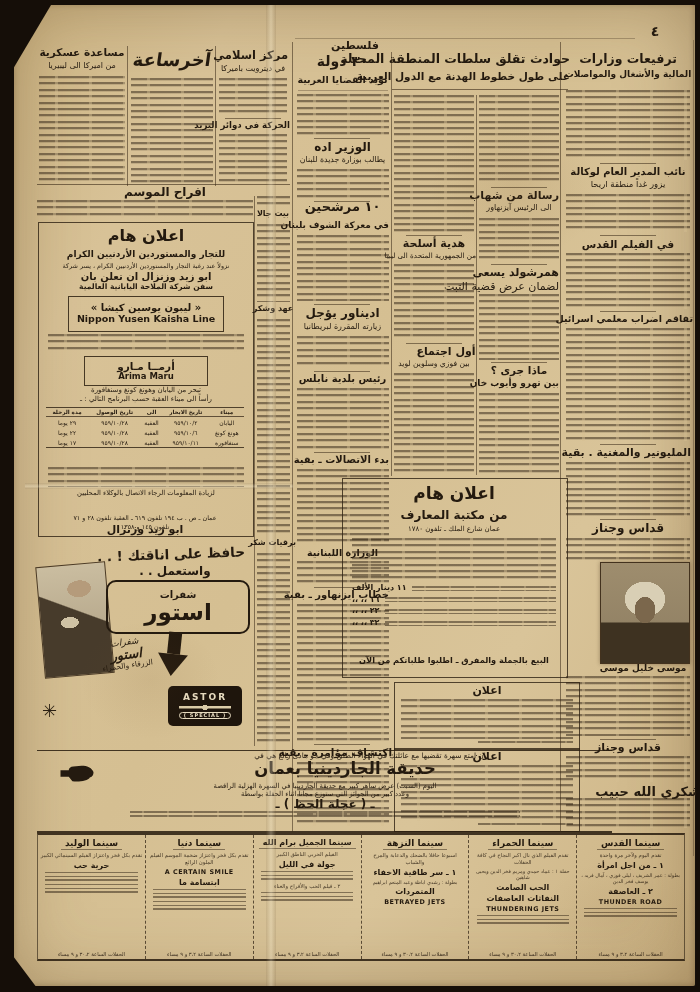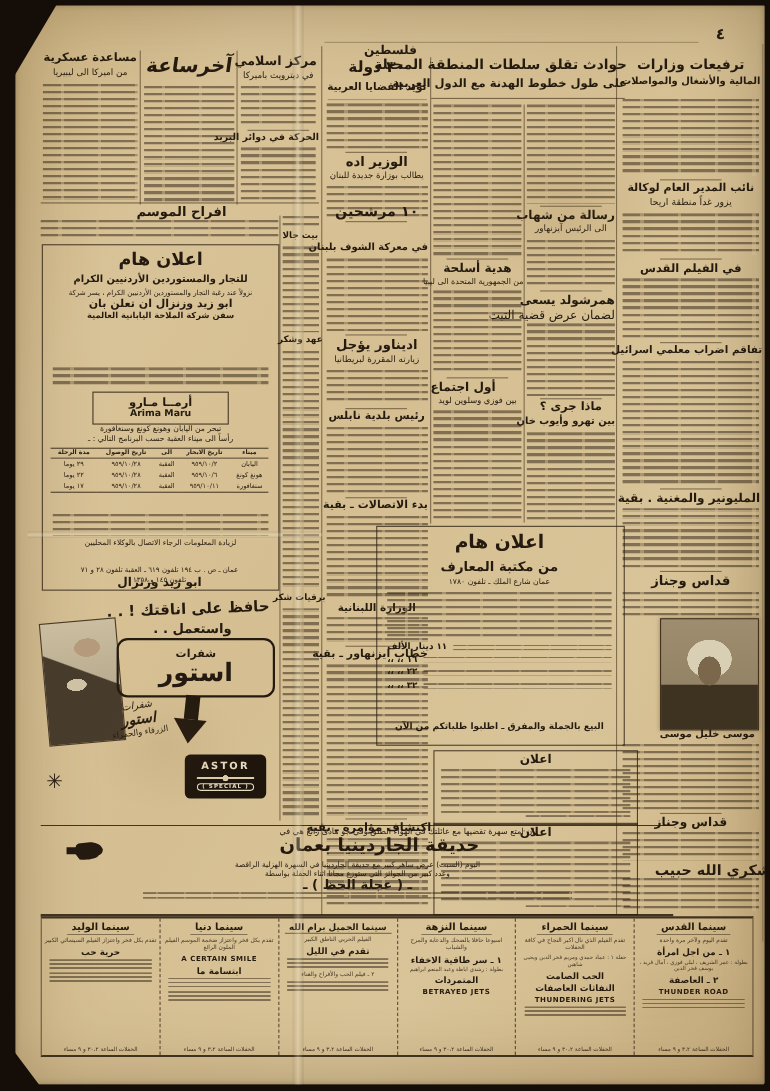--- a/index.html
+++ b/index.html
@@ -133,34 +133,34 @@
     <div class="hd" style="left:479px;top:365px;width:80px;font-size:10.5px;">ماذا جرى ؟</div>
     <div class="hd" style="left:479px;top:379px;width:80px;font-size:9px;">بين تهرو وأيوب خان</div>
     <div class="tx" style="left:479px;top:393px;width:80px;height:82px;"></div>
 
     <div class="tx" style="left:394px;top:95px;width:80px;height:138px;"></div>
     <div class="hrs" style="left:406px;top:235px;"></div>
     <div class="hd" style="left:394px;top:238px;width:80px;font-size:11px;">هدية أسلحة</div>
     <div class="hd sm" style="left:392px;top:252px;width:84px;font-size:7.2px;">من الجمهورية المتحدة الى ليبيا</div>
     <div class="tx" style="left:394px;top:264px;width:80px;height:76px;"></div>
     <div class="hrs" style="left:406px;top:343px;"></div>
-    <div class="hd" style="left:381px;top:346px;width:80px;font-size:11px;">أول اجتماع</div>
+    <div class="hd" style="left:406px;top:346px;width:80px;font-size:11px;">أول اجتماع</div>
     <div class="hd sm" style="left:394px;top:360px;width:80px;font-size:7.6px;">بين فوزي وسلوين لويد</div>
     <div class="tx" style="left:394px;top:373px;width:80px;height:100px;"></div>
 
     <div class="hd" style="left:296px;top:54px;width:93px;font-size:14px;">٣٠ دولة</div>
     <div class="hd" style="left:296px;top:75px;width:93px;font-size:9.5px;">تؤيد القضايا العربية</div>
     <div class="hr" style="left:298px;top:90px;width:90px;opacity:.5;"></div>
     <div class="tx" style="left:297px;top:94px;width:92px;height:42px;"></div>
     <div class="hrs" style="left:314px;top:138px;"></div>
     <div class="hd" style="left:296px;top:141px;width:93px;font-size:12px;">الوزير اده</div>
     <div class="hd sm" style="left:296px;top:156px;width:93px;font-size:7.8px;">يطالب بوزارة جديدة للبنان</div>
     <div class="tx" style="left:297px;top:169px;width:92px;height:30px;"></div>
     <div class="hrs" style="left:314px;top:201px;"></div>
-    <div class="hd" style="left:296px;top:186px;width:93px;font-size:13px;">١٠ مرشحين</div>
+    <div class="hd" style="left:296px;top:200px;width:93px;font-size:13px;">١٠ مرشحين</div>
     <div class="hd" style="left:296px;top:221px;width:93px;font-size:9px;">في معركة الشوف بلبنان</div>
     <div class="tx" style="left:297px;top:235px;width:92px;height:66px;"></div>
     <div class="hrs" style="left:314px;top:304px;"></div>
     <div class="hd" style="left:296px;top:307px;width:93px;font-size:12px;">اديناور يؤجل</div>
     <div class="hd sm" style="left:296px;top:323px;width:93px;font-size:8px;">زيارته المقررة لبريطانيا</div>
     <div class="tx" style="left:297px;top:336px;width:92px;height:32px;"></div>
     <div class="hrs" style="left:314px;top:371px;"></div>
     <div class="hd" style="left:296px;top:374px;width:93px;font-size:10px;">رئيس بلدية نابلس</div>
     <div class="tx" style="left:297px;top:388px;width:92px;height:62px;"></div>
     <div class="hrs" style="left:314px;top:452px;"></div>
@@ -227,20 +227,24 @@
     <div class="hr" style="left:37px;top:184px;width:253px;"></div>
     <div class="hd" style="left:100px;top:186px;width:130px;font-size:12px;">افراح الموسم</div>
     <div class="tx" style="left:37px;top:200px;width:216px;height:18px;"></div>
 
     <div class="bx" style="left:38px;top:222px;width:214px;height:313px;"></div>
     <div class="hd" style="left:60px;top:227px;width:172px;font-size:16px;">اعلان هام</div>
     <div class="hd" style="left:48px;top:250px;width:196px;font-size:9px;">للتجار والمستوردين الأردنيين الكرام</div>
     <div class="hd sm" style="left:48px;top:263px;width:196px;font-size:6.4px;">نزولاً عند رغبة التجار والمستوردين الأردنيين الكرام ، يسر شركة</div>
     <div class="hd" style="left:48px;top:272px;width:196px;font-size:10px;">ابو زيد وزنزال ان تعلن بان</div>
     <div class="hd" style="left:48px;top:283px;width:196px;font-size:7.6px;">سفن شركة الملاحة اليابانية العالمية</div>
+    <div class="innerbox" style="left:68px;top:296px;width:154px;height:34px;">
+      <div class="hd" style="position:static;font-size:10px;">« ليبون يوسين كيشا »</div>
+      <div class="hd ltr" style="position:static;font-size:9.5px;">Nippon Yusen Kaisha Line</div>
+    </div>
     <div class="tx" style="left:48px;top:334px;width:196px;height:18px;"></div>
     <div class="innerbox" style="left:84px;top:356px;width:122px;height:28px;">
       <div class="hd" style="position:static;font-size:10.5px;">أرمــا مـارو</div>
       <div class="hd ltr" style="position:static;font-size:8.5px;">Arima Maru</div>
     </div>
     <div class="hd sm" style="left:48px;top:387px;width:196px;font-size:7px;">تبحر من اليابان وهونغ كونغ وسنغافورة</div>
     <div class="hd sm" style="left:48px;top:396px;width:196px;font-size:7px;">رأساً الى ميناء العقبة حسب البرنامج التالي : ـ</div>
     <div style="left:46px;top:407px;width:198px;">
       <table class="sched">
         <tbody>
@@ -352,21 +356,21 @@
         <div class="cnote">اسبوعا حافلا بالضحك والدعابة والمرح والشباب</div>
         <div class="cfilm">١ ـ سر طاقية الاخفاء</div>
         <div class="ccast">بطولة : رشدي اباظة وعبد المنعم ابراهيم</div>
         <div class="cfilm">المتمردات</div>
         <div class="clatin">BETRAYED JETS</div>
         <div class="ctimes">الحفلات الساعة ٣٠،٢ و ٩ مساء</div>
       </div>
       <div class="cbox">
         <div class="cname" style="font-size:8px;">سينما الجميل برام الله</div>
         <div class="cnote">الفيلم الحربي الناطق الكبير</div>
-        <div class="cfilm">تقدم في الليل</div>
+        <div class="cfilm">جولة في الليل</div>
         <div class="ctx"></div>
         <div class="cnote">٢ ـ فيلم الحب والأفراح والغناء</div>
         <div class="ctx"></div>
         <div class="ctimes">الحفلات الساعة ٣،٢ و ٩ مساء</div>
       </div>
       <div class="cbox">
         <div class="cname">سينما دنيا</div>
         <div class="cnote">تقدم بكل فخر واعتزاز ضخمة الموسم الفيلم الملون الرائع</div>
         <div class="clatin">A CERTAIN SMILE</div>
         <div class="cfilm">ابتسامة ما</div>

